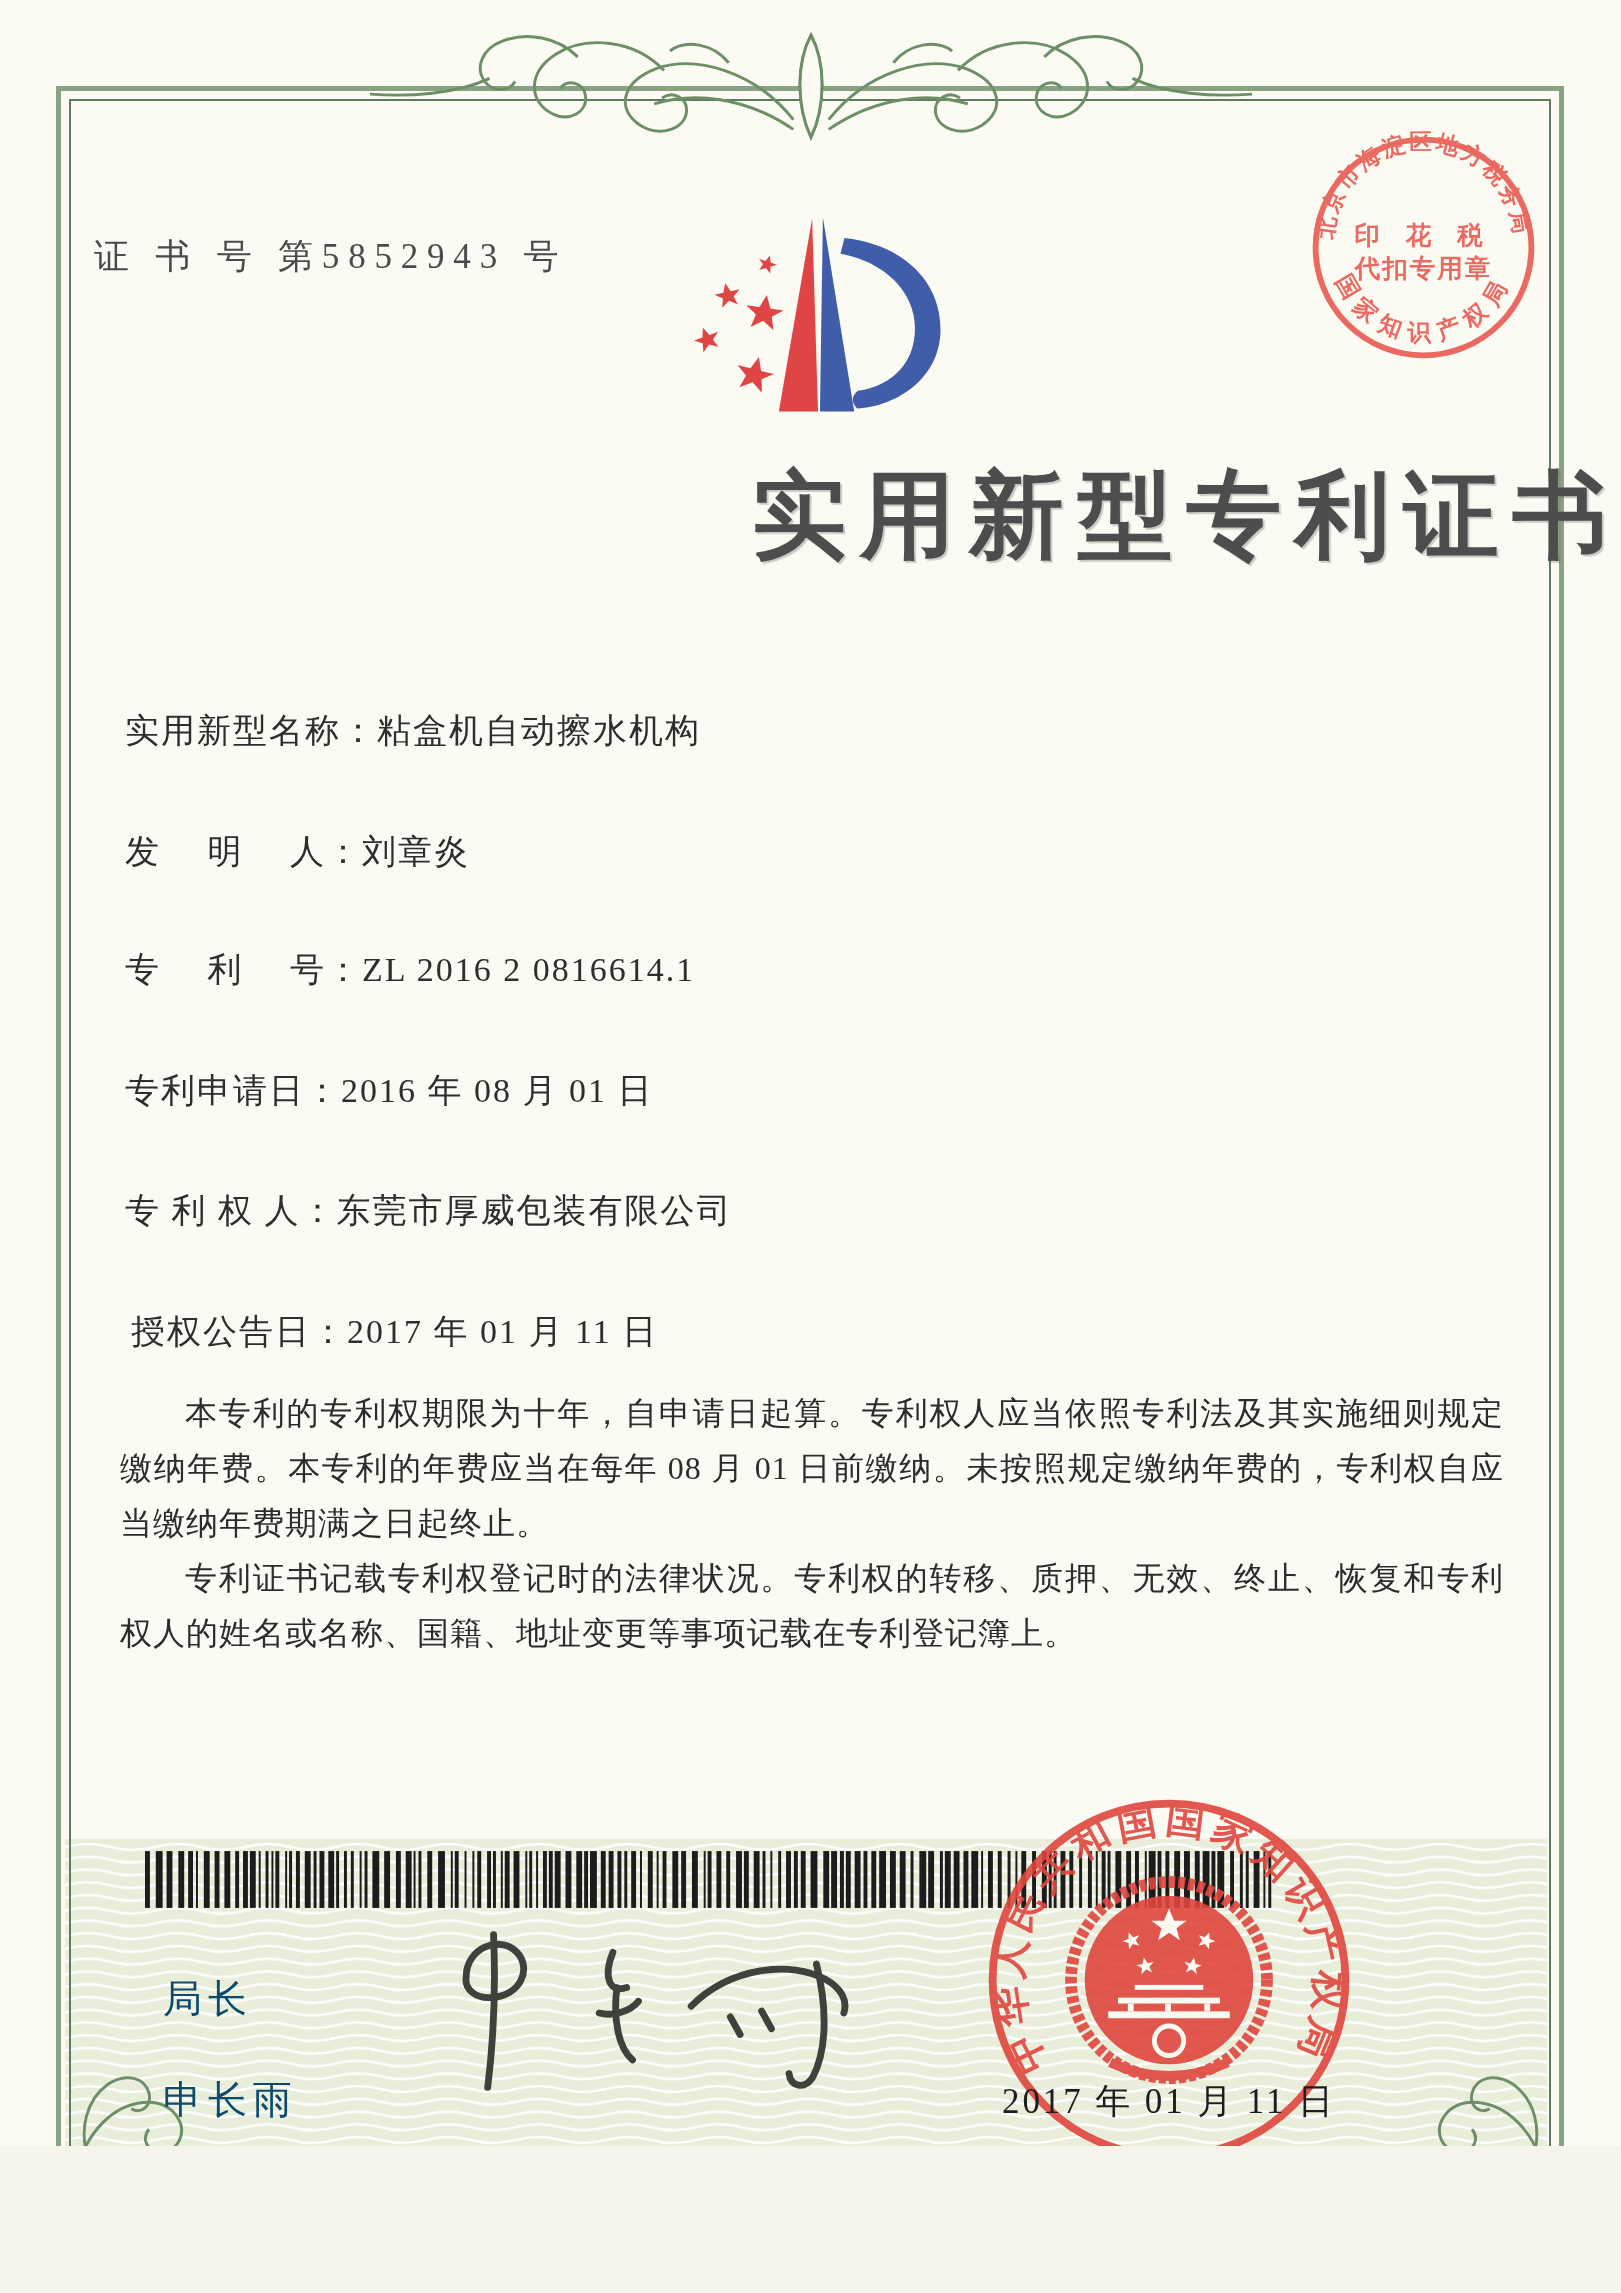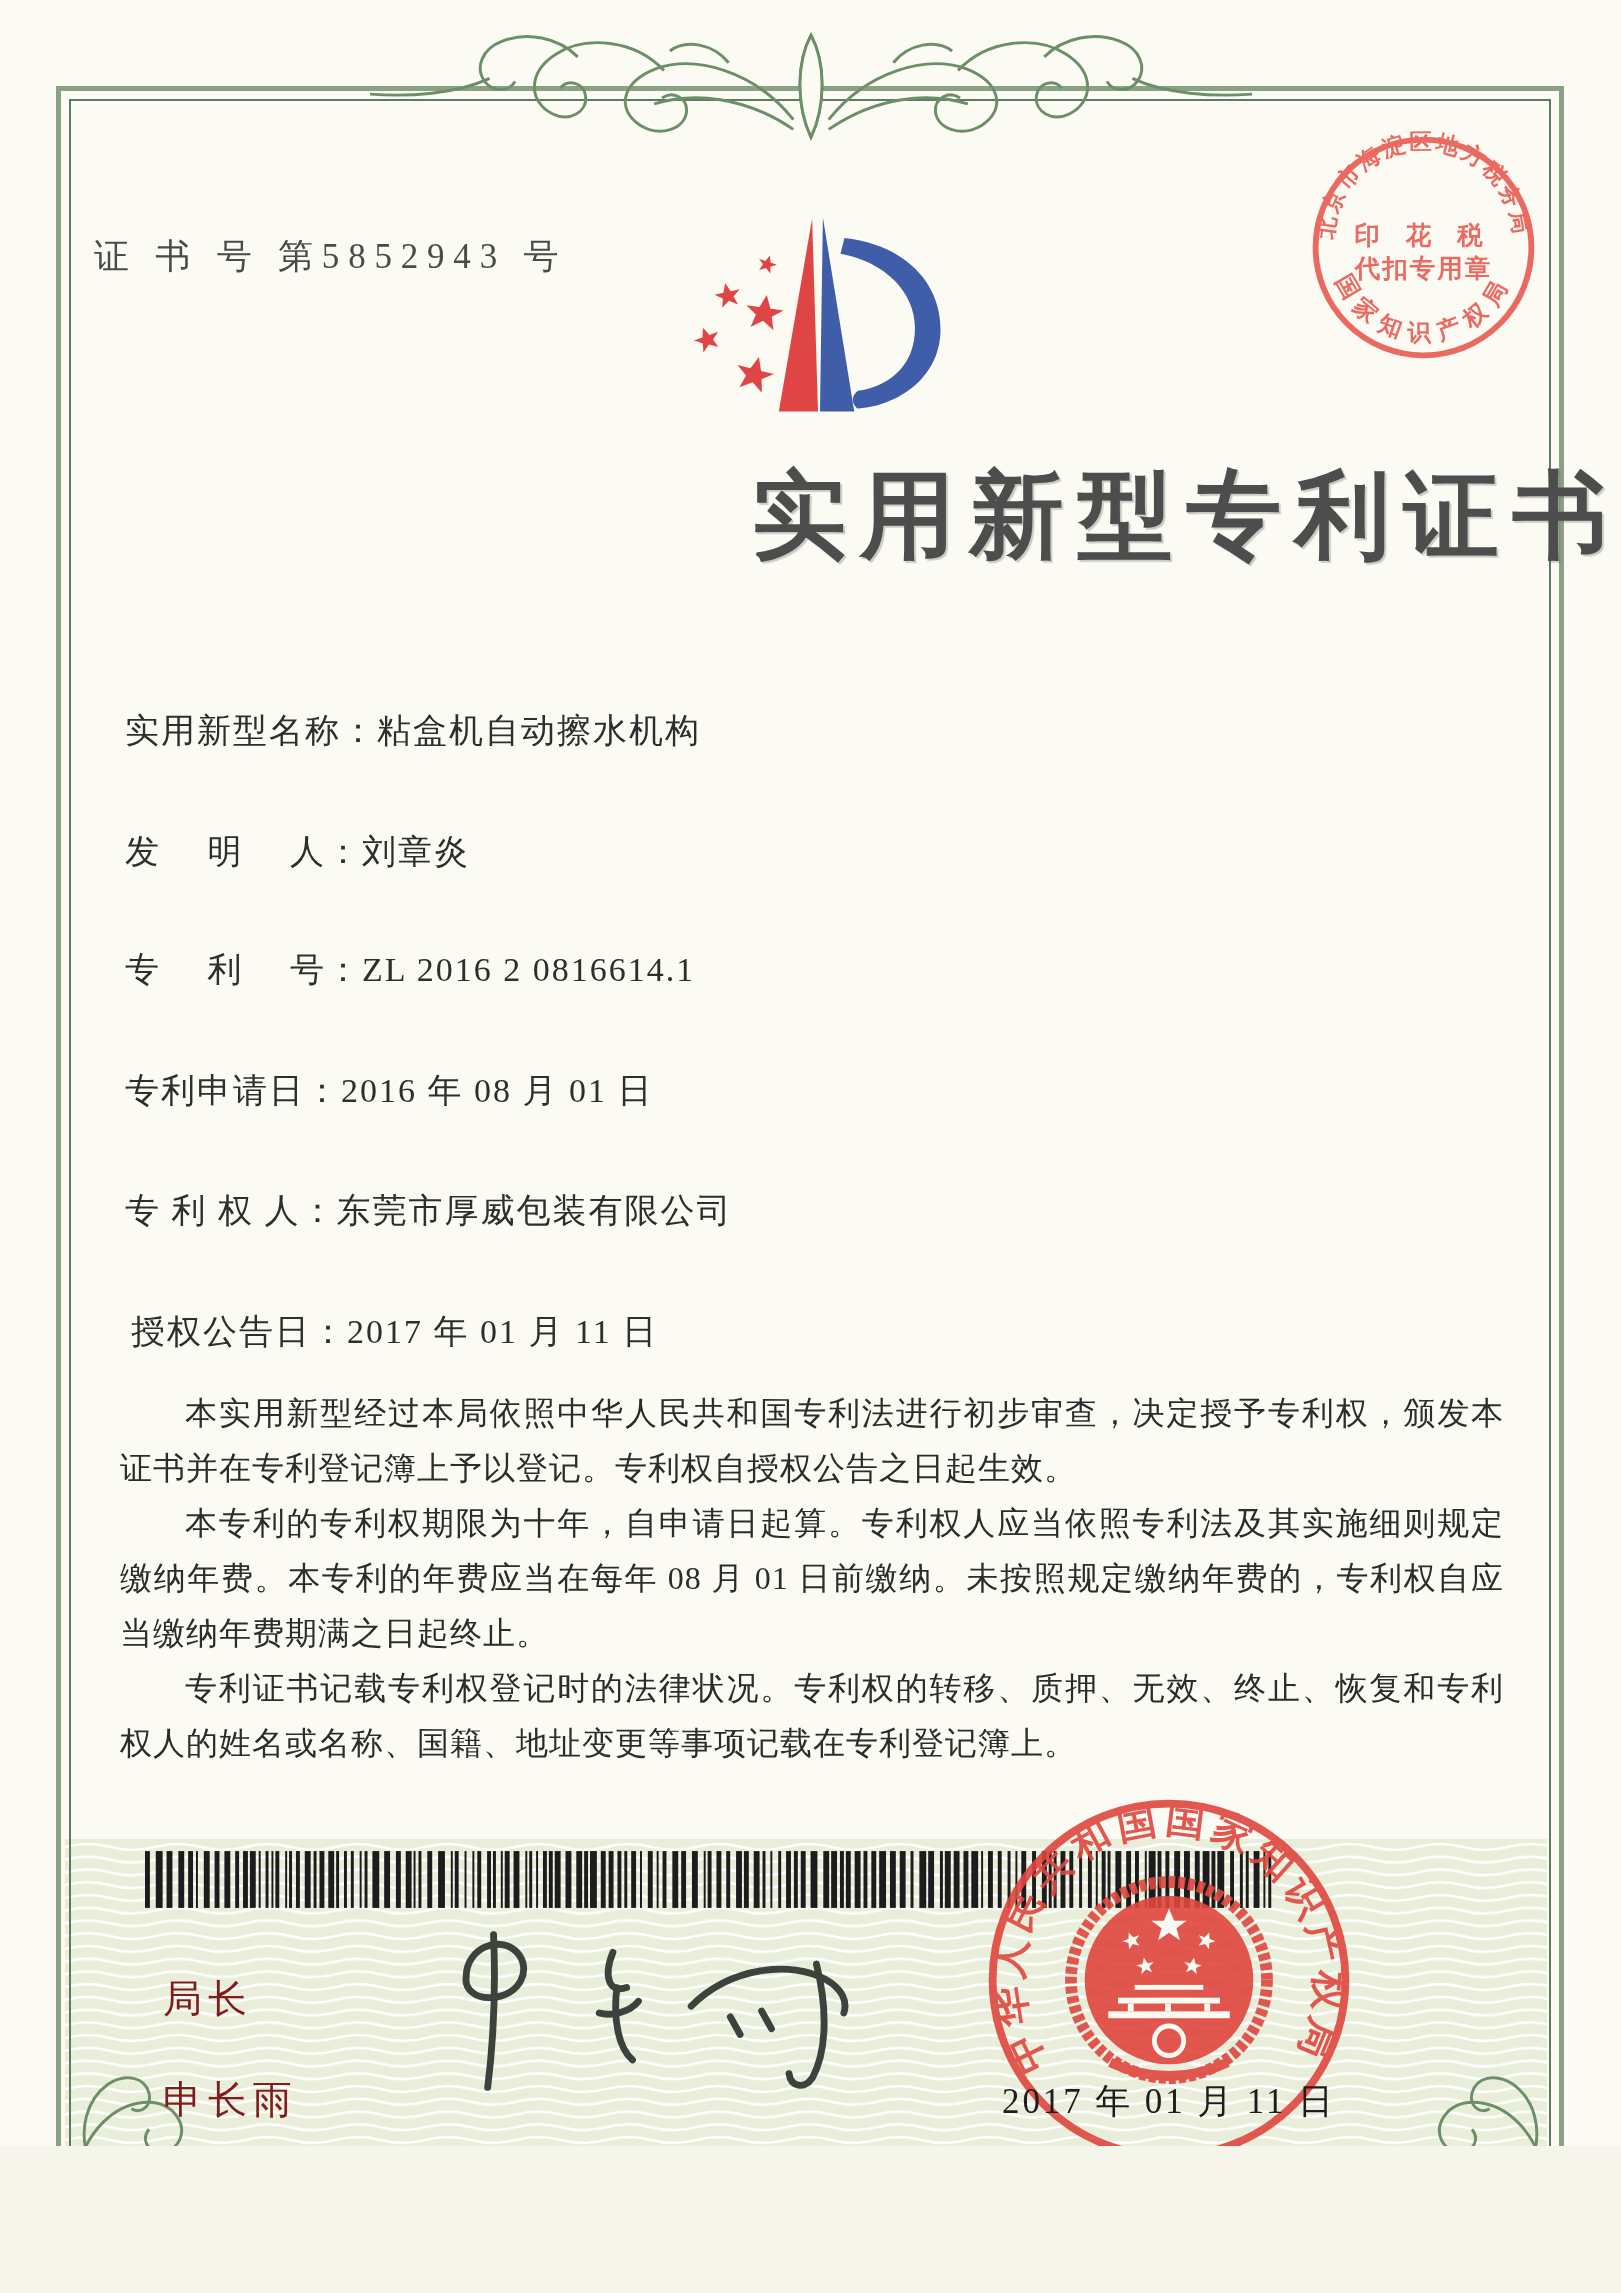--- a/index.html
+++ b/index.html
@@ -32,21 +32,21 @@
     font-size:34px; color:#2e2e2e; letter-spacing:2px; white-space:nowrap;
   }
   .f0{top:708px;} .f1{top:829px;} .f2{top:947px;}
   .f3{top:1068px;} .f4{top:1188px;} .f5{top:1309px;margin-left:6px;}
   .bodytext{
     position:absolute; left:120px; top:1386px; width:1384px;
     font-size:32px; line-height:55px; color:#2c2c2c;
     text-align:justify; letter-spacing:1px;
   }
   .bodytext p{margin:0; text-indent:65px;}
-  .director{position:absolute; left:163px; font-size:39px; color:#7f1d1d; letter-spacing:5.9px;}
+  .director{position:absolute; left:163px; font-size:39px; color:#0c4a6e; letter-spacing:5.9px;}
   .d-label{top:1972px;} .d-name{top:2049px;margin-top:24px;}
   .seal-date{
     position:absolute; left:1002px; top:2078px; z-index:6;
     font-size:35px; color:#1d1d1d; letter-spacing:2.9px; white-space:nowrap;
   }
   .footer{
     position:absolute; left:549px; top:2196px; width:392px; text-align:center;
     font-size:29px; color:#3f3f3f; letter-spacing:3.9px; z-index:6;
   }
   .abs{position:absolute;}
@@ -147,21 +147,20 @@
     <span>专利申请日：</span><span>2016 年 08 月 01 日</span>
   </div>
   <div class="field f4 z4">
     <span>专 利 权 人：</span><span>东莞市厚威包装有限公司</span>
   </div>
   <div class="field f5 z4">
     <span>授权公告日：</span><span>2017 年 01 月 11 日</span>
   </div>
 
   <div class="bodytext z4">
-    <p>本实用新型经过本局依照中华人民共和国专利法进行初步审查，决定授予专利权，颁发本证书并在专利登记簿上予以登记。专利权自授权公告之日起生效。</p>
     <p>本专利的专利权期限为十年，自申请日起算。专利权人应当依照专利法及其实施细则规定缴纳年费。本专利的年费应当在每年 08 月 01 日前缴纳。未按照规定缴纳年费的，专利权自应当缴纳年费期满之日起终止。</p>
     <p>专利证书记载专利权登记时的法律状况。专利权的转移、质押、无效、终止、恢复和专利权人的姓名或名称、国籍、地址变更等事项记载在专利登记簿上。</p>
   </div>
 
   <svg class="abs z4" style="left:145px;top:1851px" width="1139" height="57" viewBox="0 0 1162 58">
     <g id="bars" fill="#1c1c1c">
         <rect x="0" y="0" width="5" height="58"></rect>
         <rect x="11" y="0" width="7" height="58"></rect>
         <rect x="22" y="0" width="6" height="58"></rect>
         <rect x="34" y="0" width="6" height="58"></rect>

